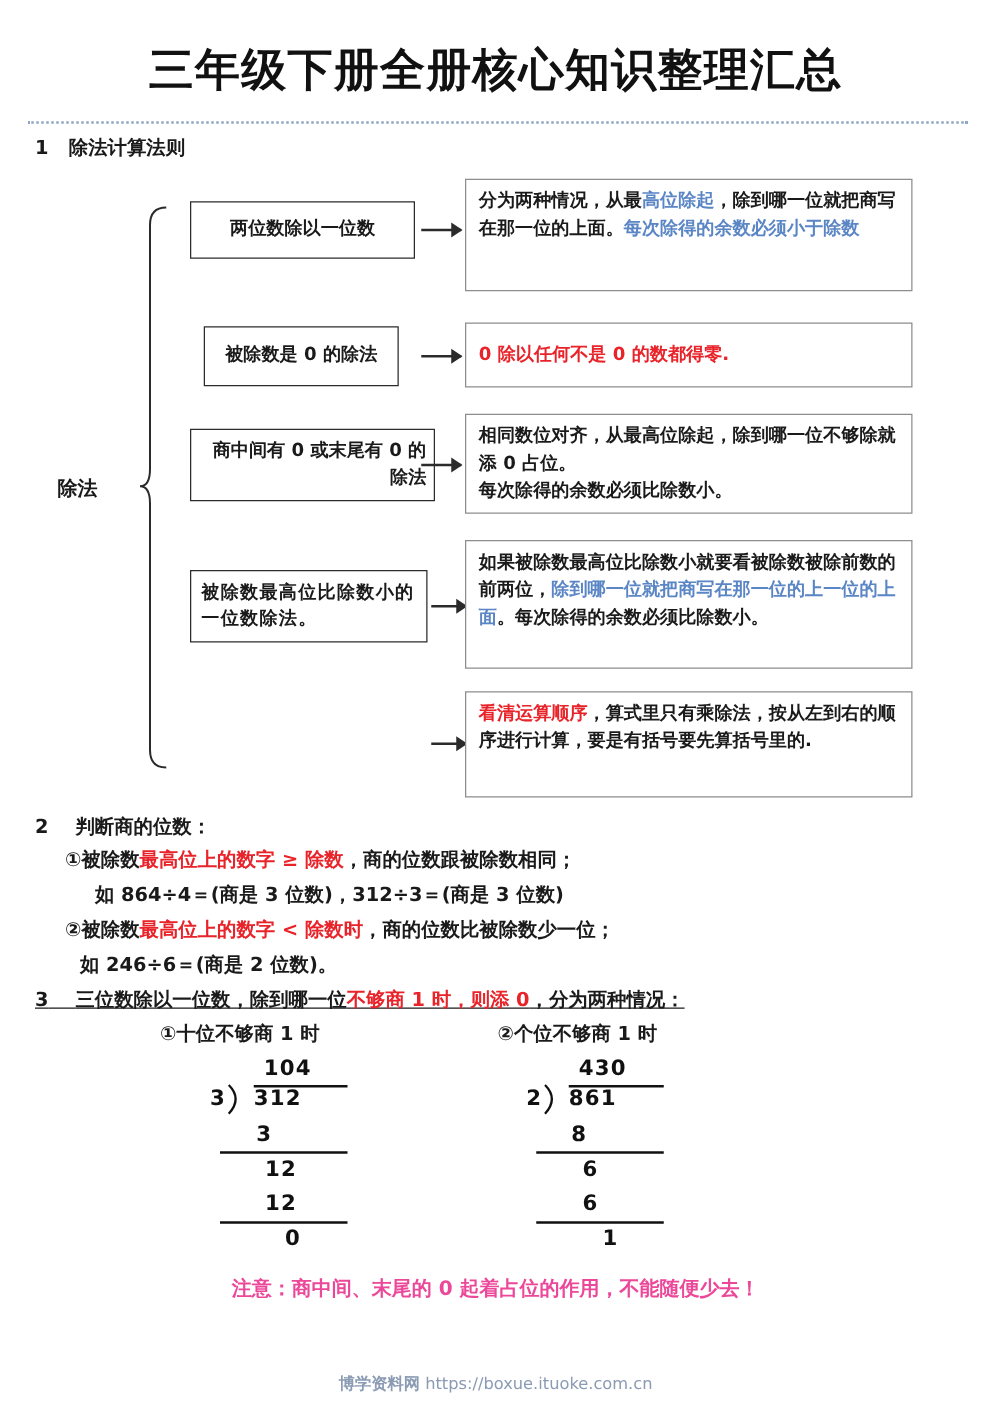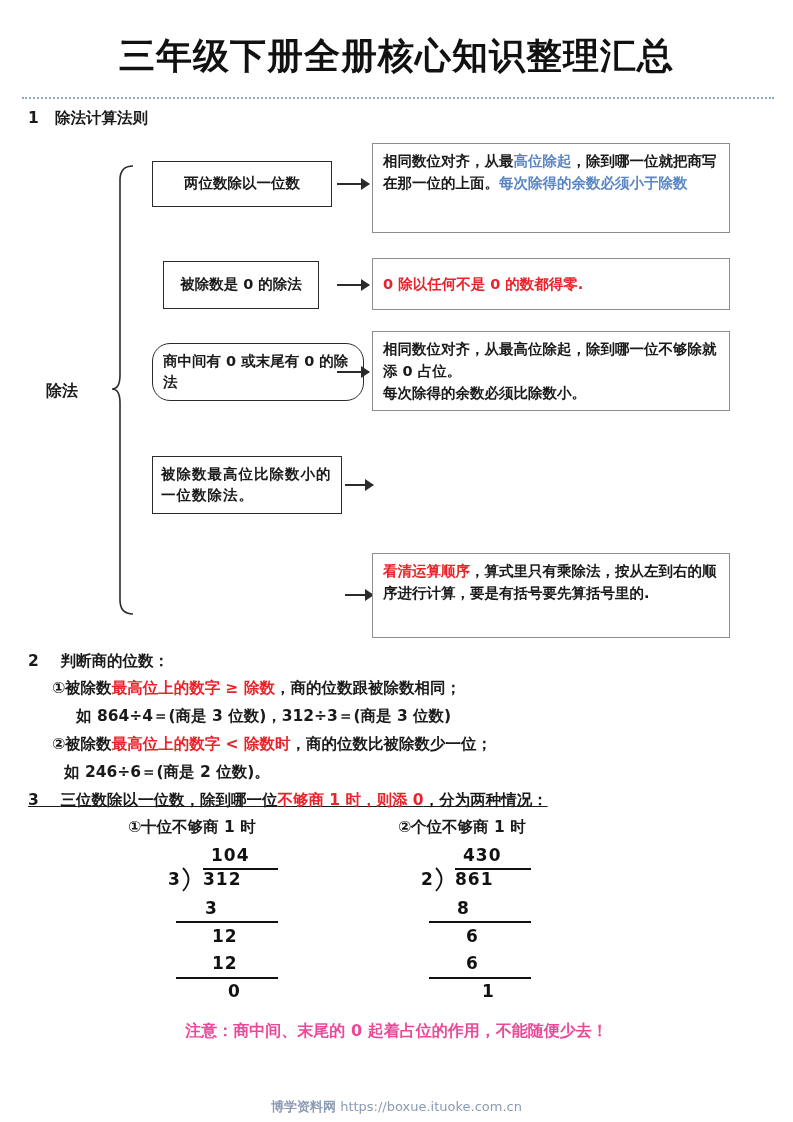--- a/index.html
+++ b/index.html
@@ -151,52 +151,55 @@
   <div class="brace-label">除法</div>
 
   <div class="lbox" style="left:152px; top:161px; width:180px; height:46px;">
     <span>两位数除以一位数</span>
   </div>
   <div class="arrow" style="left:337px; top:178px; width:32px;">
     <div class="shaft"></div>
       <div class="head"></div>
   </div>
   <div class="rbox" style="left:372px; top:143px; width:358px; height:90px;">
-    <span>相同数位对齐，从最</span><span class="blue">高位除起</span><span>，除到哪一位就把商写在那一位的上面。</span><span class="blue">每次除得的余数必须小于除数</span>
+    <span>分为两种情况，从最</span><span class="blue">高位除起</span><span>，除到哪一位就把商写在那一位的上面。</span><span class="blue">每次除得的余数必须小于除数</span>
   </div>
 
   <div class="lbox" style="left:163px; top:261px; width:156px; height:48px;">
     <span>被除数是 0 的除法</span>
   </div>
   <div class="arrow" style="left:337px; top:279px; width:32px;">
     <div class="shaft"></div>
       <div class="head"></div>
   </div>
   <div class="rbox" style="left:372px; top:258px; width:358px; height:52px; display:flex; align-items:center;">
     <span class="red">0 除以任何不是 0 的数都得零.</span>
   </div>
 
-  <div class="lbox" style="left:152px; top:343px; width:212px; height:58px; text-align:left; justify-content:flex-start; padding-left:10px;border-radius:18px;">
+  <div class="lbox" style="left:152px; top:343px; width:196px; height:58px; text-align:right; justify-content:flex-start; padding-left:10px;">
     <span>商中间有 0 或末尾有 0 的除法</span>
   </div>
   <div class="arrow" style="left:337px; top:366px; width:32px;">
     <div class="shaft"></div>
       <div class="head"></div>
   </div>
   <div class="rbox" style="left:372px; top:331px; width:358px; height:80px;">
     <div>相同数位对齐，从最高位除起，除到哪一位不够除就添 0 占位。</div>
     <div>每次除得的余数必须比除数小。</div>
   </div>
 
   <div class="lbox" style="left:152px; top:456px; width:190px; height:58px; text-align:left; justify-content:flex-start; padding-left:8px; letter-spacing:1px;">
     <span>被除数最高位比除数小的一位数除法。</span>
   </div>
   <div class="arrow" style="left:345px; top:479px; width:28px;">
     <div class="shaft"></div>
       <div class="head"></div>
+  </div>
+  <div class="rbox" style="left:372px; top:432px; width:358px; height:103px;">
+    <span>如果被除数最高位比除数小就要看被除数被除前数的前两位，</span><span class="blue">除到哪一位就把商写在那一位的上一位的上面</span><span>。每次除得的余数必须比除数小。</span>
   </div>
 
   <div class="arrow" style="left:345px; top:589px; width:28px;">
     <div class="shaft"></div>
       <div class="head"></div>
   </div>
   <div class="rbox" style="left:372px; top:553px; width:358px; height:85px;">
     <span class="red">看清运算顺序</span><span>，算式里只有乘除法，按从左到右的顺序进行计算，要是有括号要先算括号里的.</span>
   </div>
 

